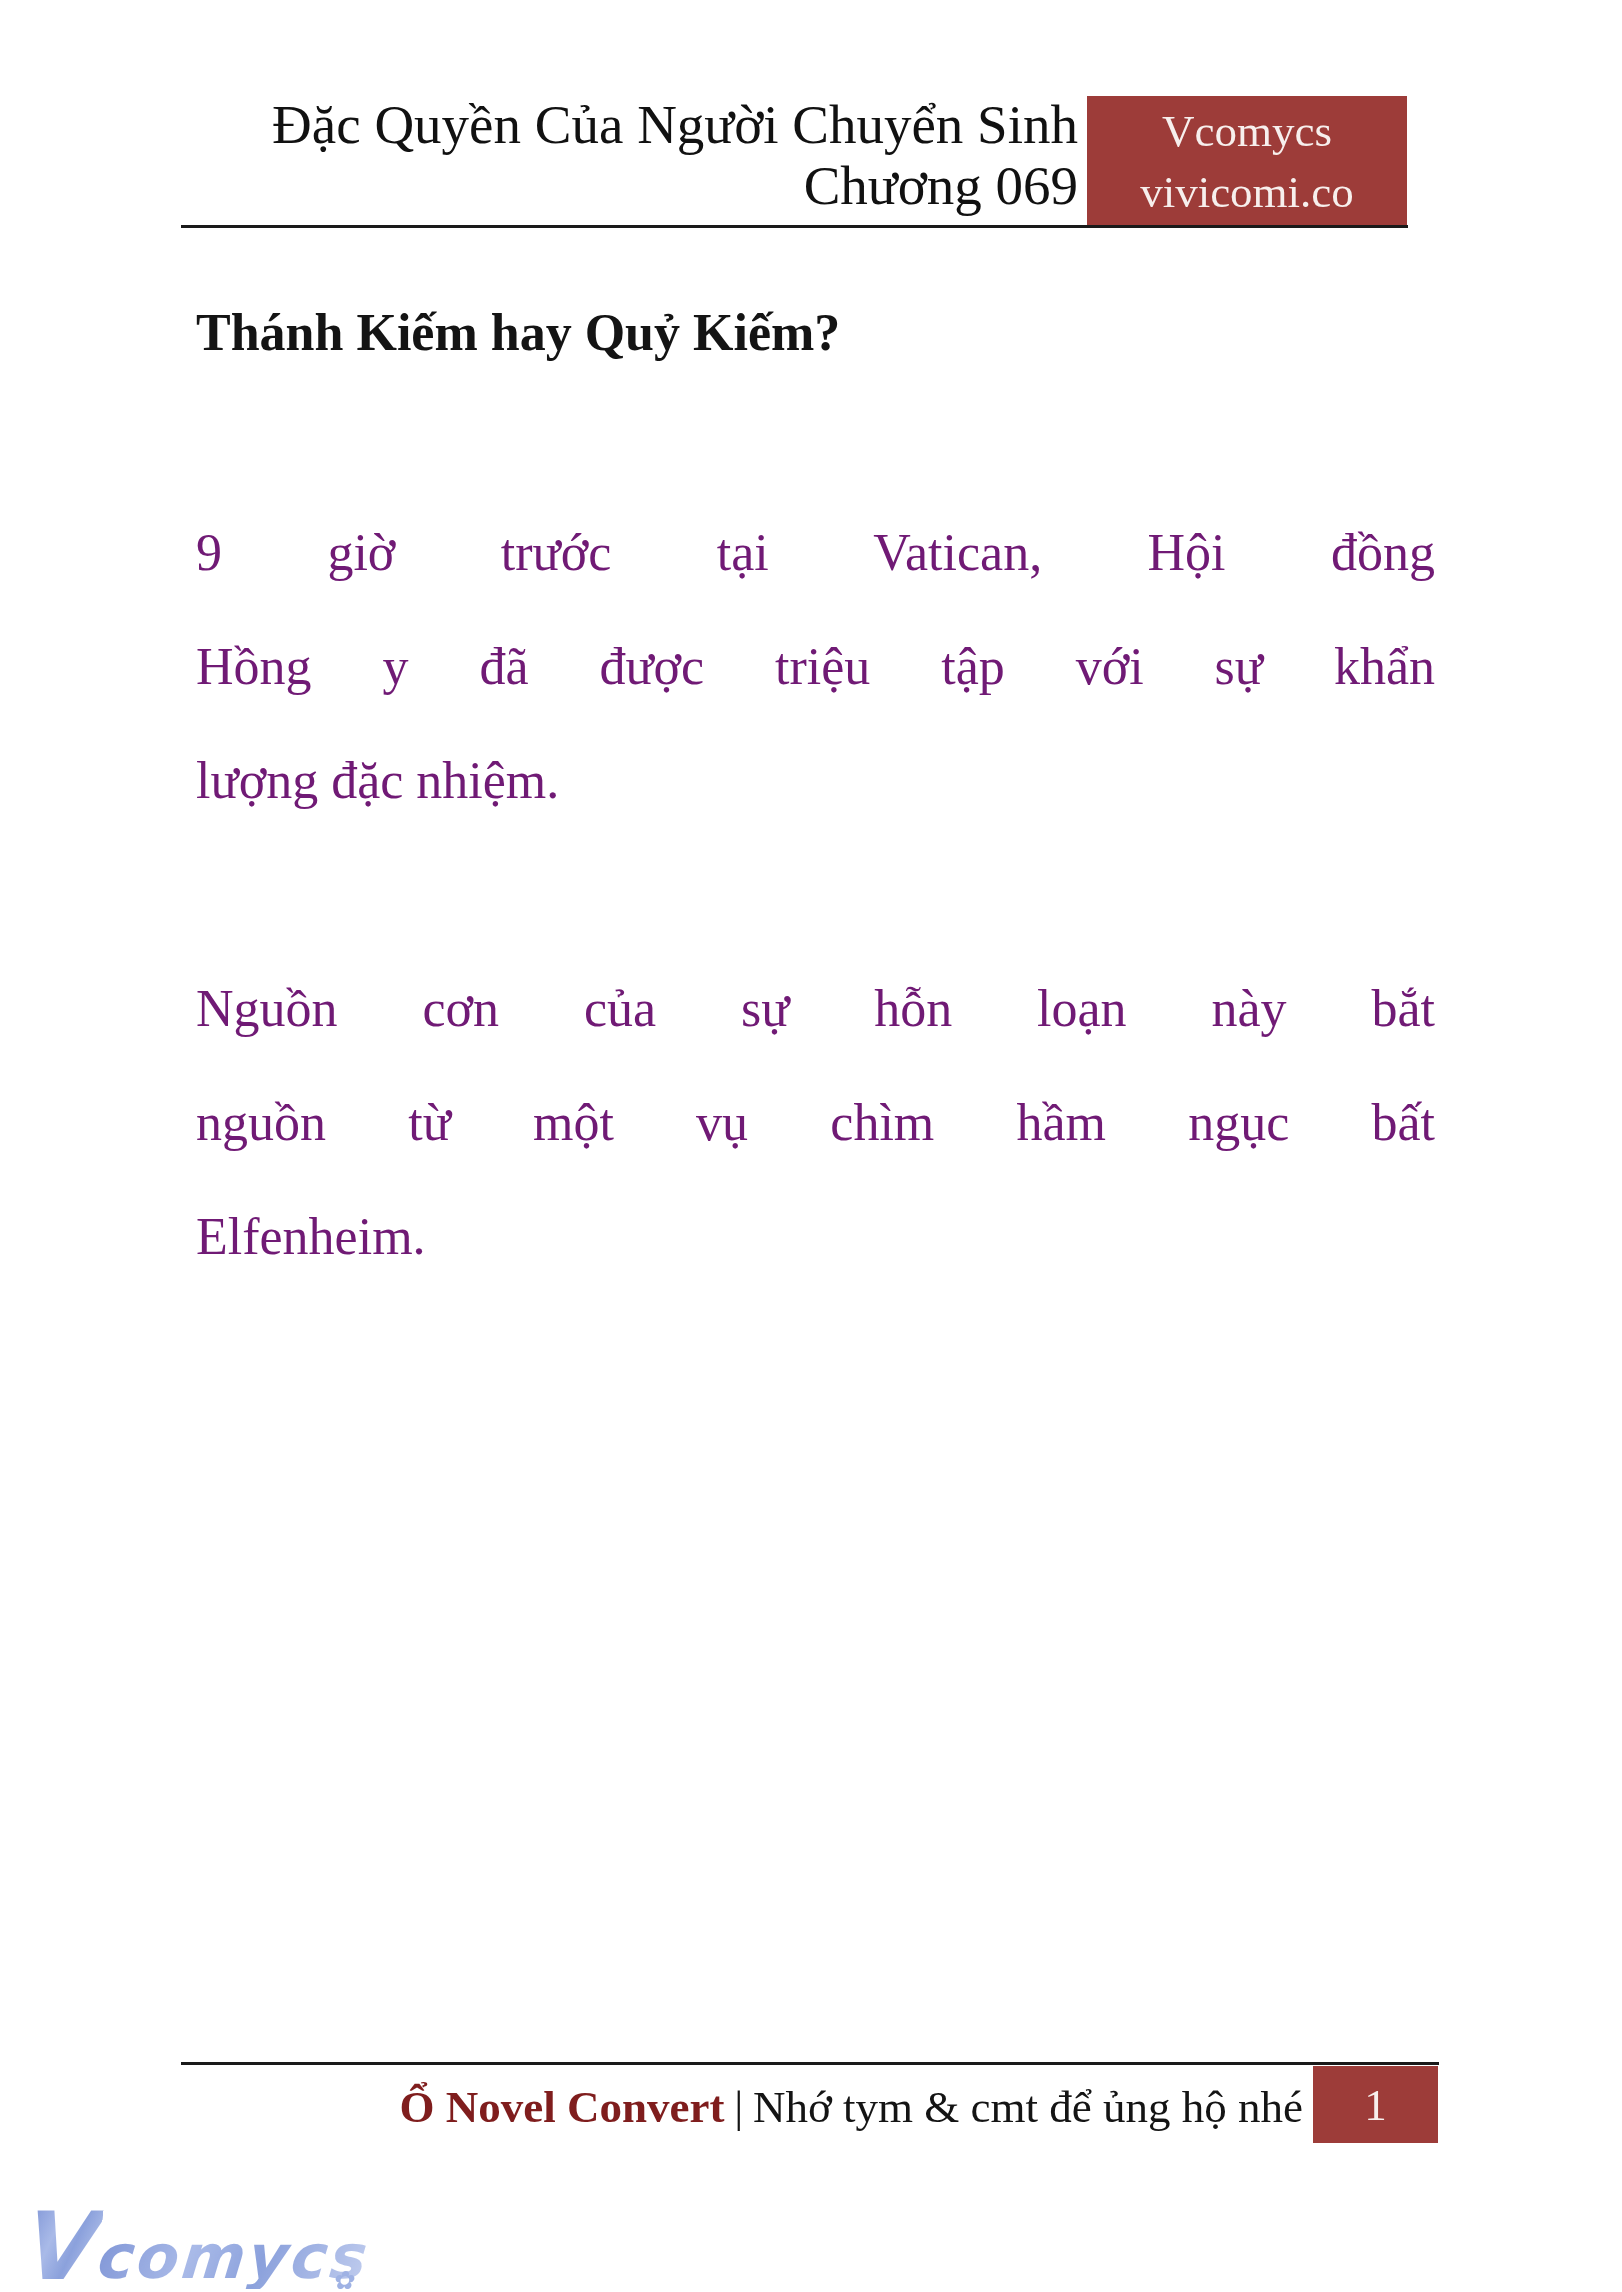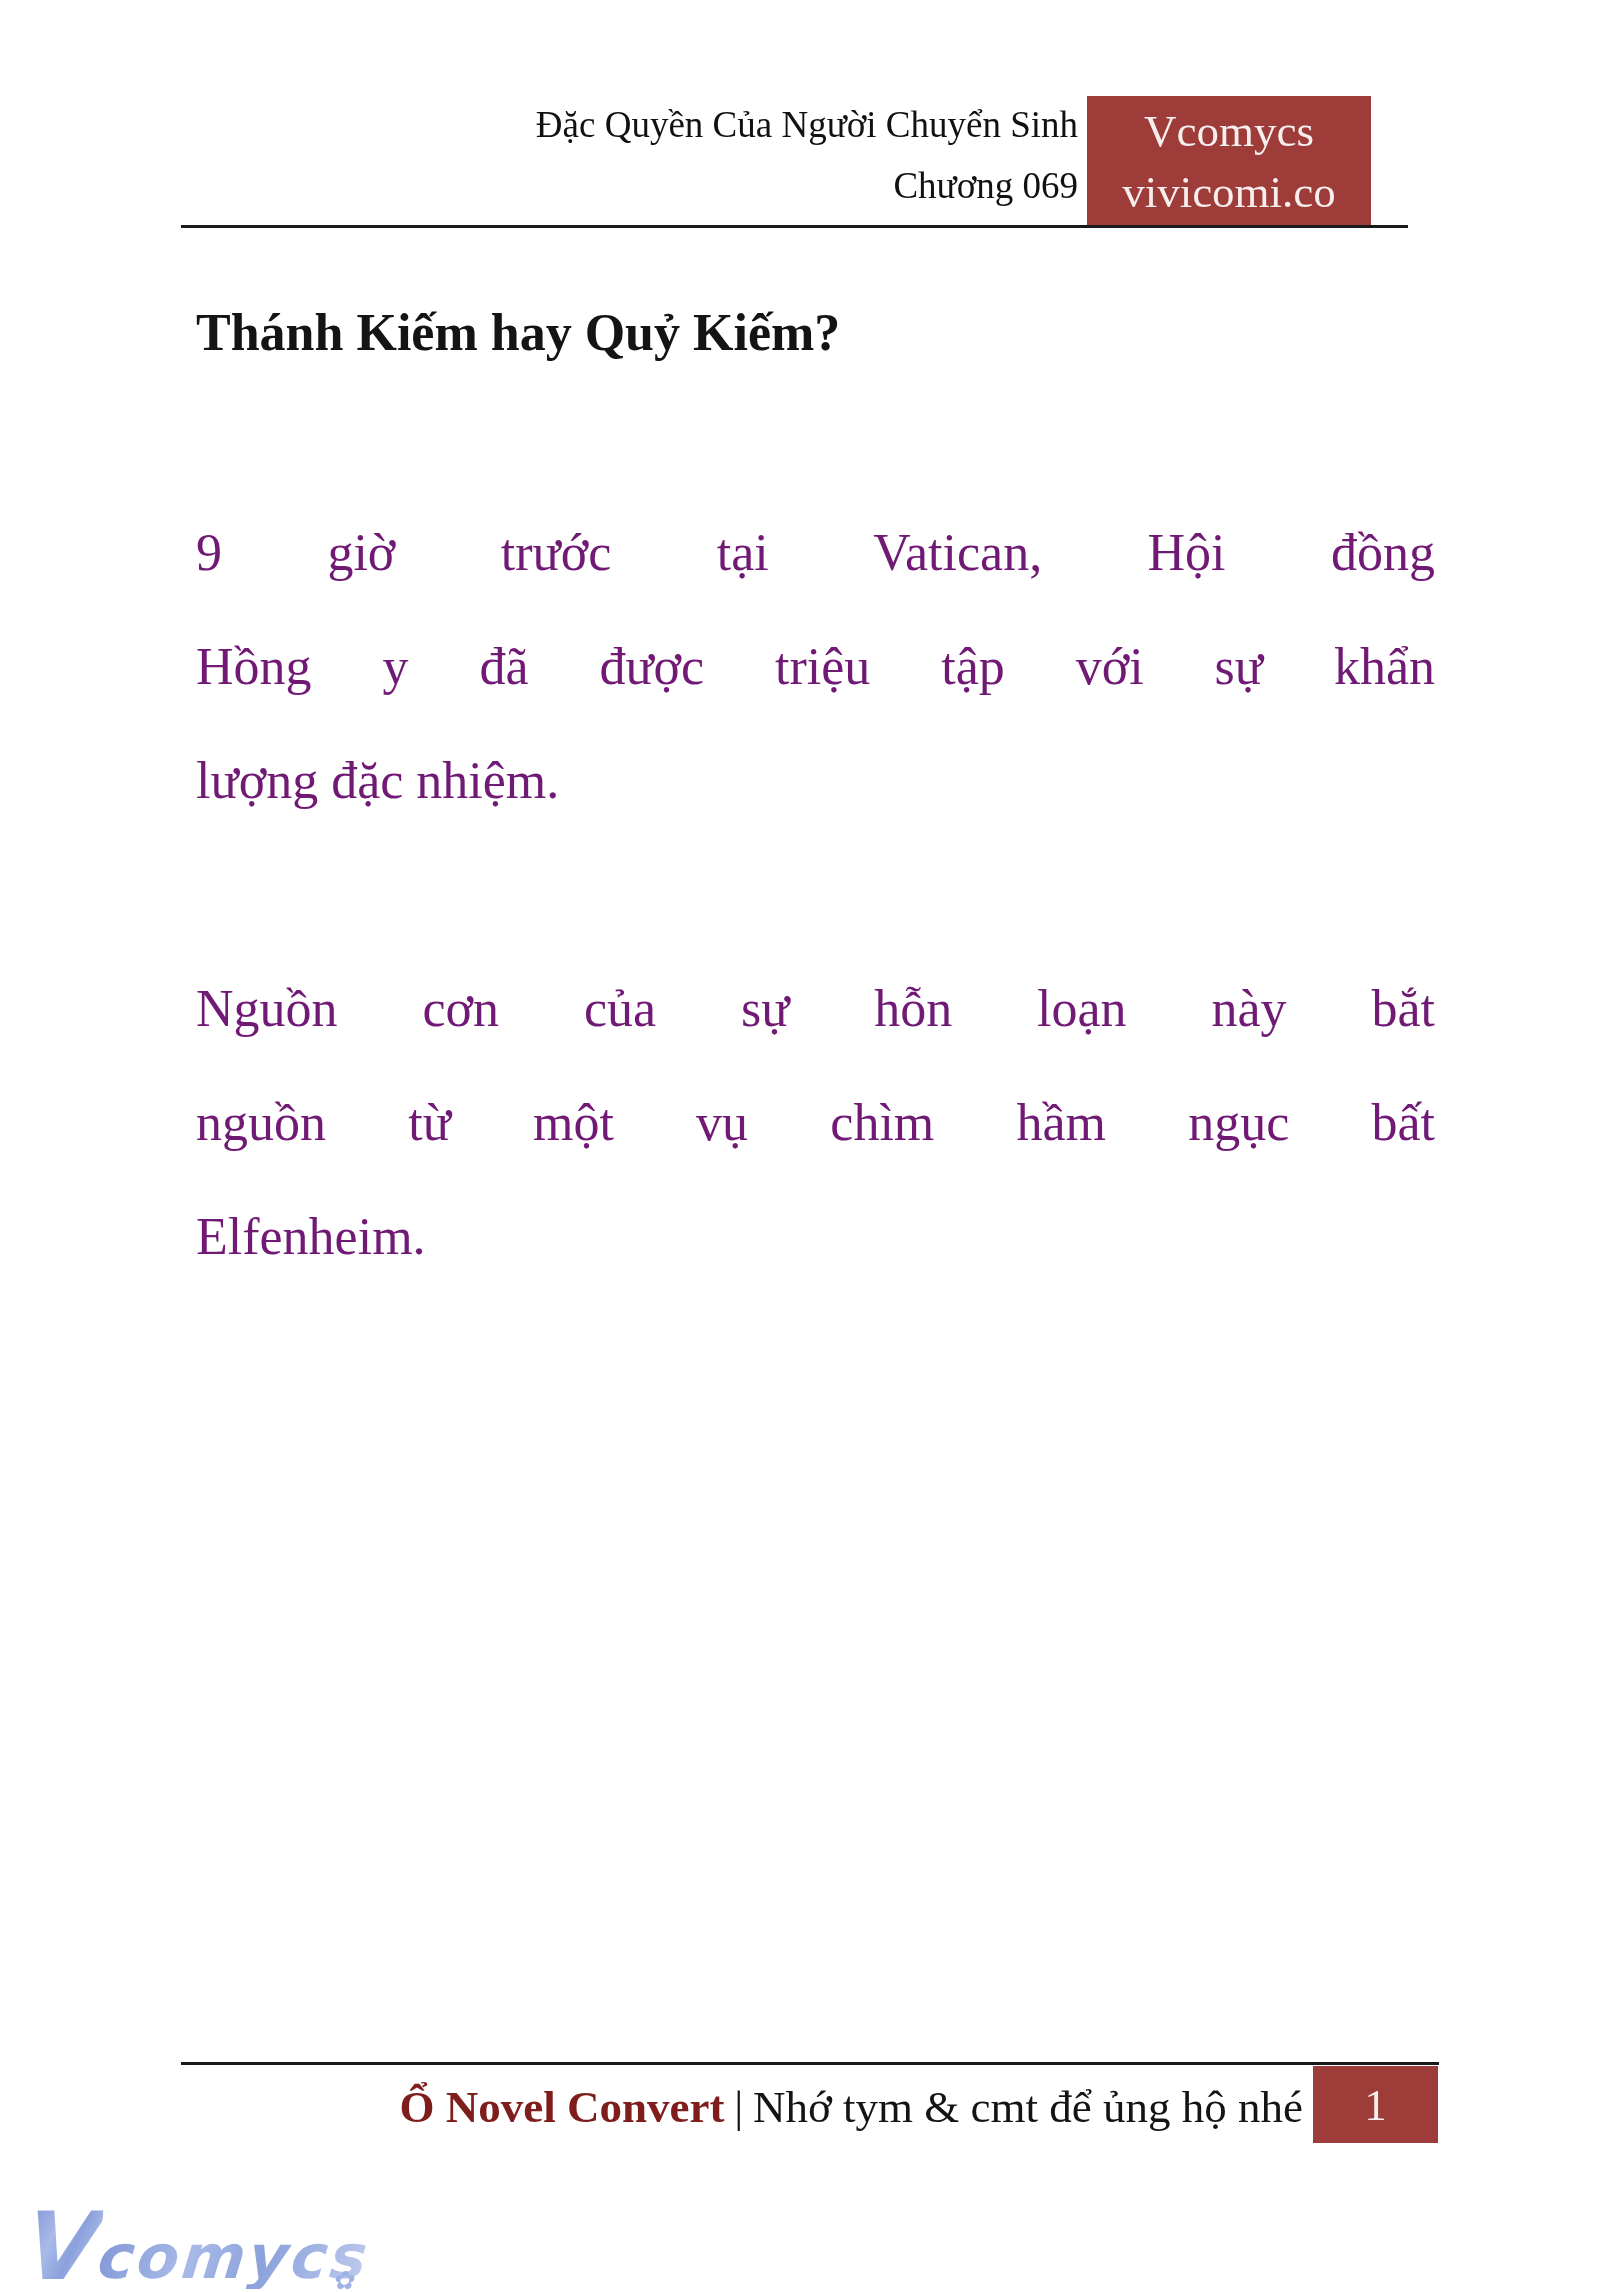--- a/index.html
+++ b/index.html
@@ -4,28 +4,28 @@
 <style>
   html,body { margin:0; padding:0; background:#ffffff; }
   .page {
     position:relative; width:1622px; height:2293px; background:#ffffff;
     font-family:"Liberation Serif", serif; color:#141414; overflow:hidden;
   }
 
   
   .header-text {
     position:absolute; top:94px; right:544px; text-align:right;
-    font-size:37px; line-height:61px; color:#111;
+    font-size:55px; line-height:61px; color:#111;
   }
   .header-rule {
     position:absolute; left:181px; top:225px; width:1227px; height:2.9px;
     background:#1a1a1a;
   }
   .brand-box {
-    position:absolute; left:1087px; top:96px; width:284px; height:132px;
+    position:absolute; left:1087px; top:96px; width:320px; height:132px;
     background:#9d3c39; color:#f7efed; text-align:center;
     display:flex; flex-direction:column; justify-content:center;
     font-size:45px; line-height:61px;
   }
 
   
   .chapter-title {
     position:absolute; left:196px; top:286px; width:1239px;
     text-align:left; font-size:52px; font-weight:bold; line-height:94px;
     color:#141414;

